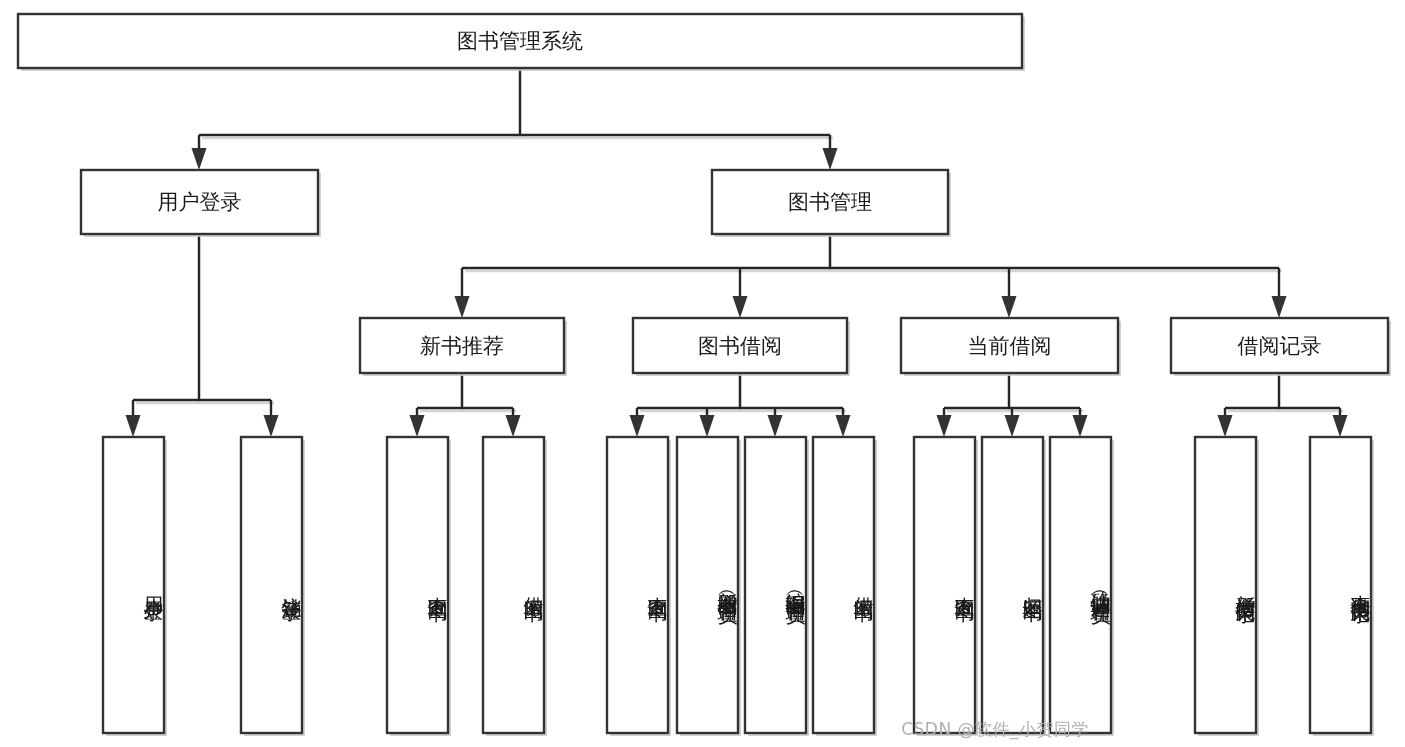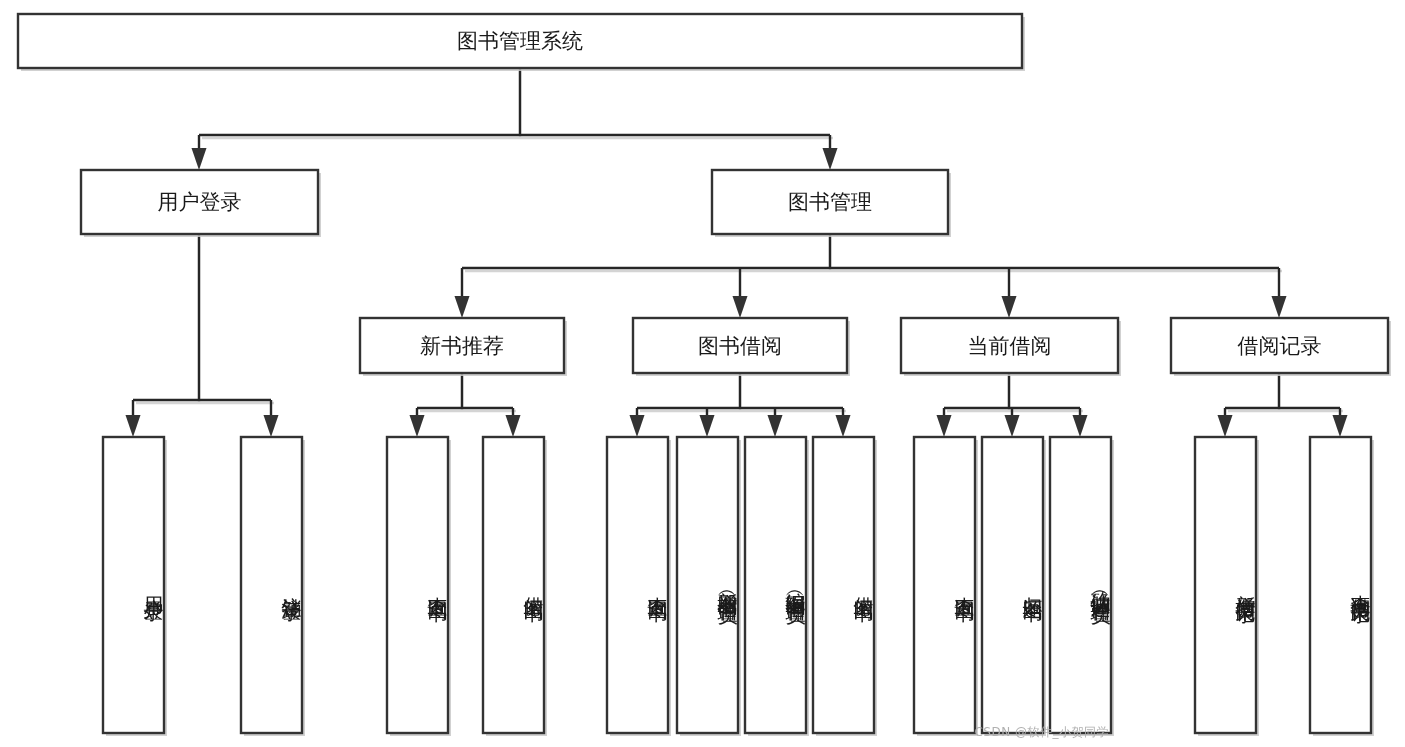--- a/index.html
+++ b/index.html
@@ -71,24 +71,24 @@
     color: #1a1a1a;
     letter-spacing: 2px;
     display: flex;
     align-items: flex-start;
     justify-content: center;
     white-space: nowrap;
     pointer-events: none;
   }
   .watermark {
     position: absolute;
-    right: 4px;
+    right: 24px;
     bottom: 6px;
     font-family: "DejaVu Sans", "Liberation Sans", sans-serif;
-    font-size: 12px;
+    font-size: 17px;
     color: #b0b0b0;
     white-space: nowrap;
     letter-spacing: 0.5px;
     text-align: center;
   }
 </style>
 </head>
 <body>
 
 <div id="diagram-root">

